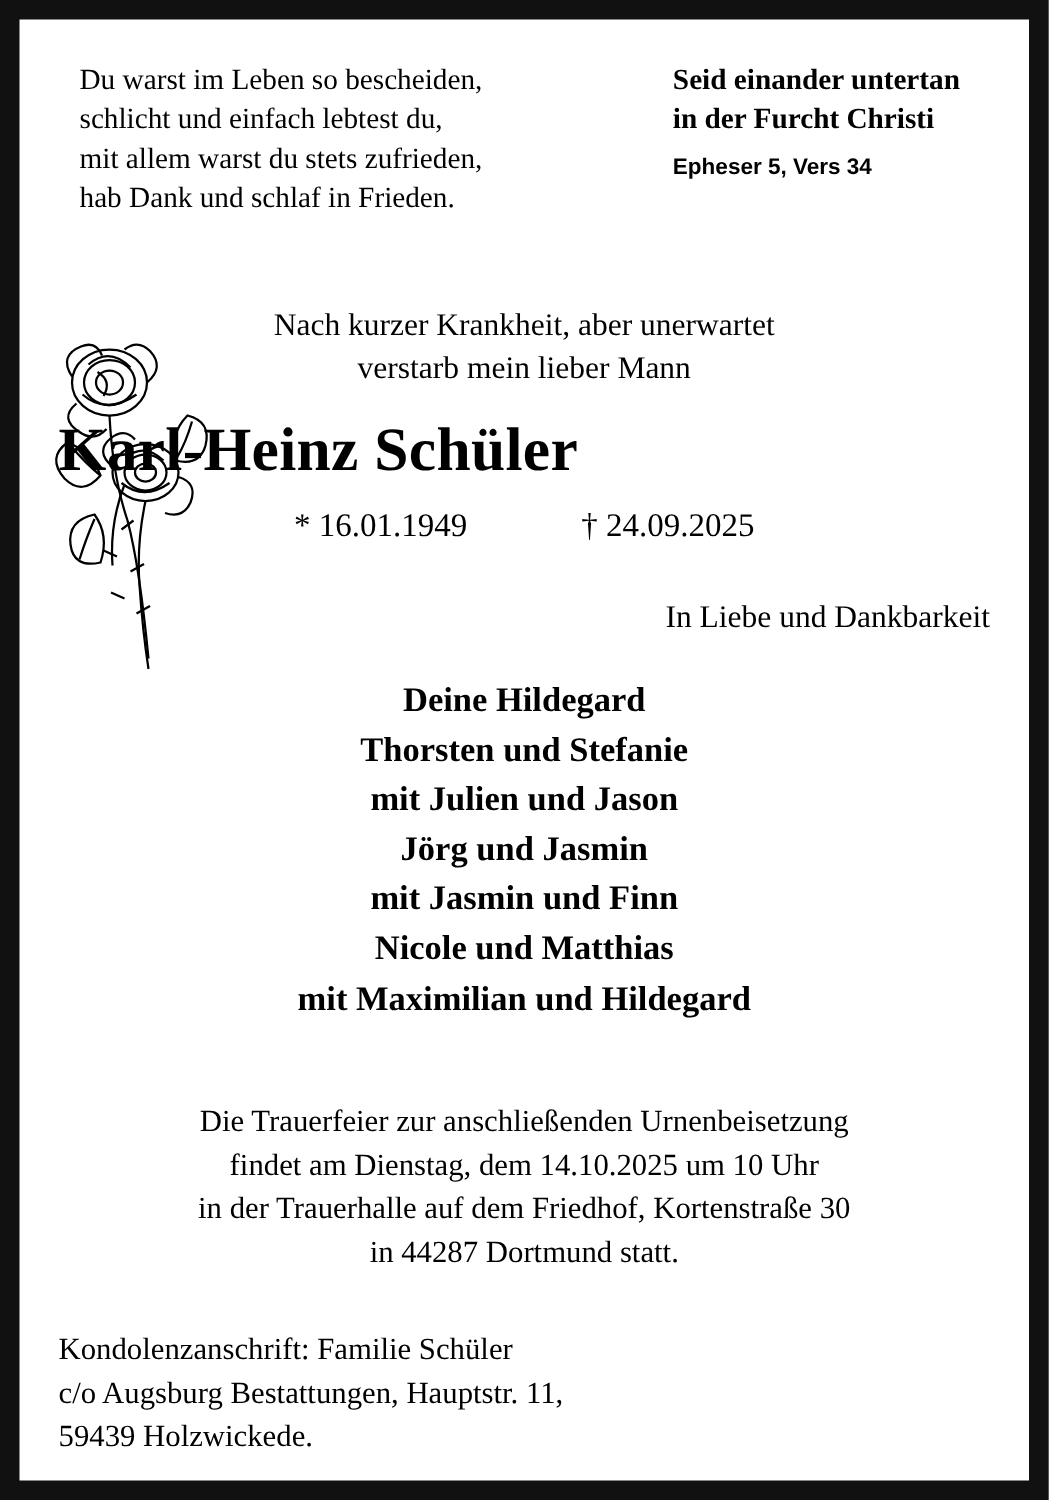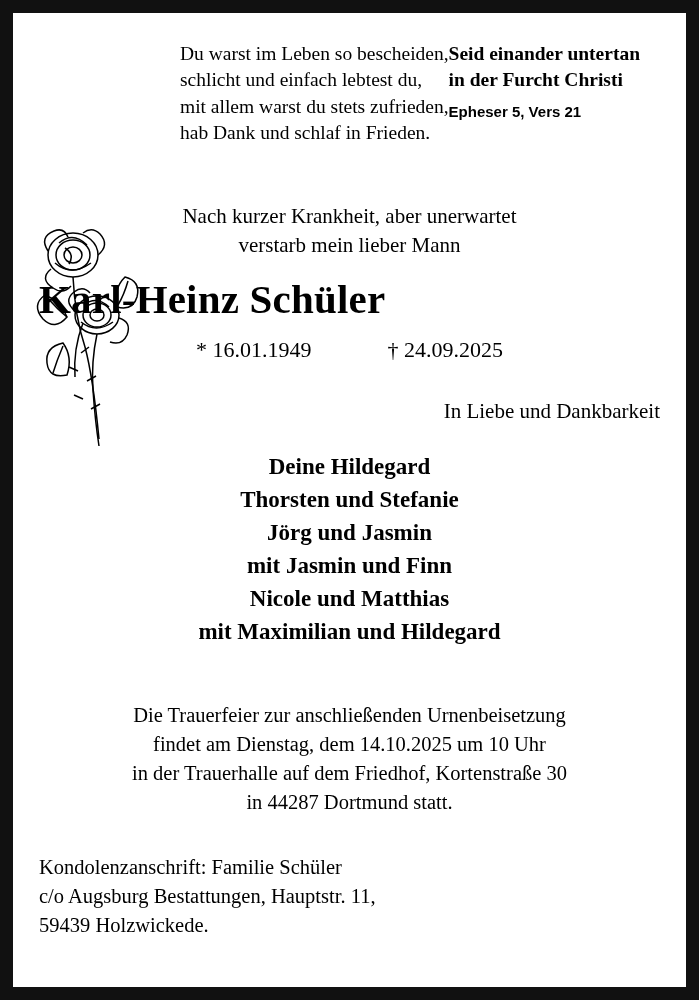--- a/index.html
+++ b/index.html
@@ -19,21 +19,21 @@
     width: 699px;
     height: 1000px;
     background: #ffffff;
     border: 13px solid #111111;
     padding: 18px 26px 10px 26px;
     overflow: hidden;
   }
   
   .verse-row {
     display: flex;
-    justify-content: flex-end;
+    justify-content: space-between;
     align-items: flex-start;
     padding: 10px 6px 0 14px;
   }
   .verse-left {
     font-size: 19.5px;
     line-height: 1.35;
     text-align: left;
     white-space: pre-line;
   }
   .verse-right {
@@ -163,39 +163,40 @@
   </div>
 
   <div class="verse-row">
     <div class="verse-left">Du warst im Leben so bescheiden,
 schlicht und einfach lebtest du,
 mit allem warst du stets zufrieden,
 hab Dank und schlaf in Frieden.</div>
     <div class="verse-right">
       <div class="scripture">Seid einander untertan
 in der Furcht Christi</div>
-      <div class="ref">Epheser 5, Vers 21</div>
+      <div class="ref">Epheser 5, Vers 34</div>
     </div>
   </div>
 
   <div class="intro">Nach kurzer Krankheit, aber unerwartet
 verstarb mein lieber Mann</div>
 
   <div class="name">Karl-Heinz Schüler</div>
 
   <div class="dates">
     <span>* 16.01.1949</span>
     <span>† 24.09.2025</span>
   </div>
 
   <div class="in-love">In Liebe und Dankbarkeit</div>
 
   <div class="family">
     <div class="family-line">Deine Hildegard</div>
     <div class="family-line">Thorsten und Stefanie</div>
+    <div class="family-line">mit Julien und Jason</div>
     <div class="family-line">Jörg und Jasmin</div>
     <div class="family-line">mit Jasmin und Finn</div>
     <div class="family-line">Nicole und Matthias</div>
     <div class="family-line">mit Maximilian und Hildegard</div>
   </div>
 
   <div class="service">Die Trauerfeier zur anschließenden Urnenbeisetzung
 findet am Dienstag, dem 14.10.2025 um 10 Uhr
 in der Trauerhalle auf dem Friedhof, Kortenstraße 30
 in 44287 Dortmund statt.</div>

